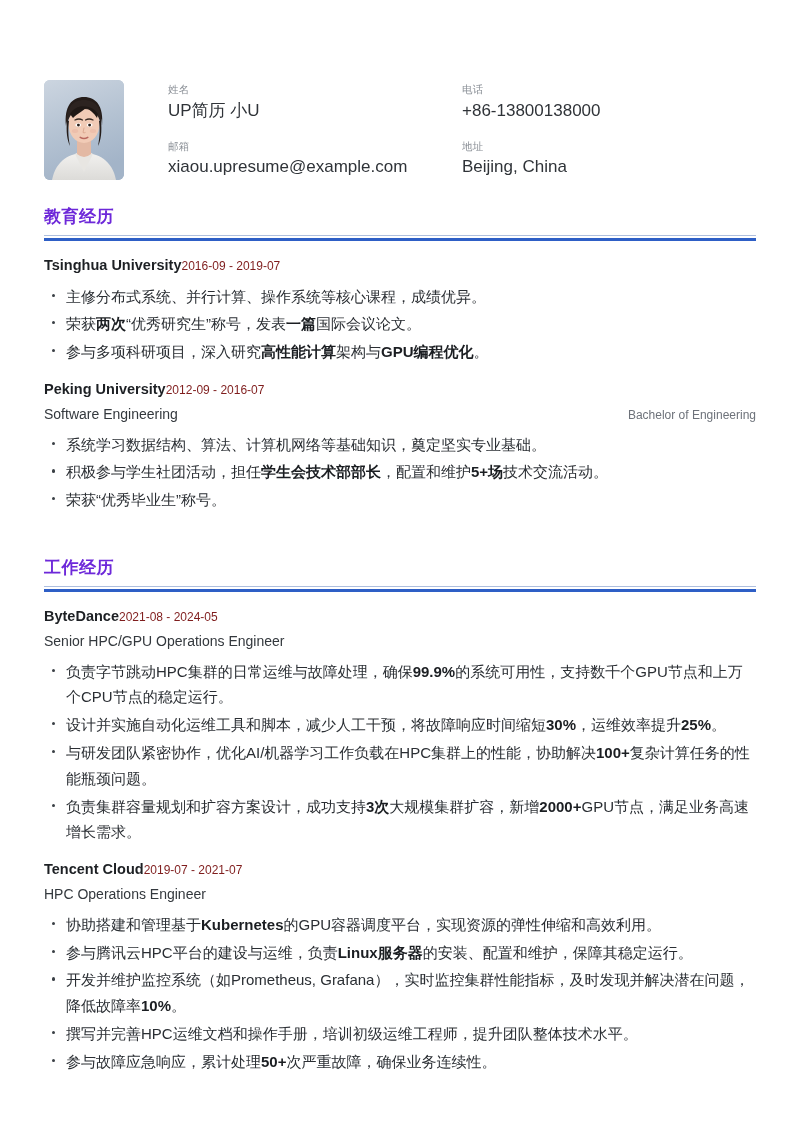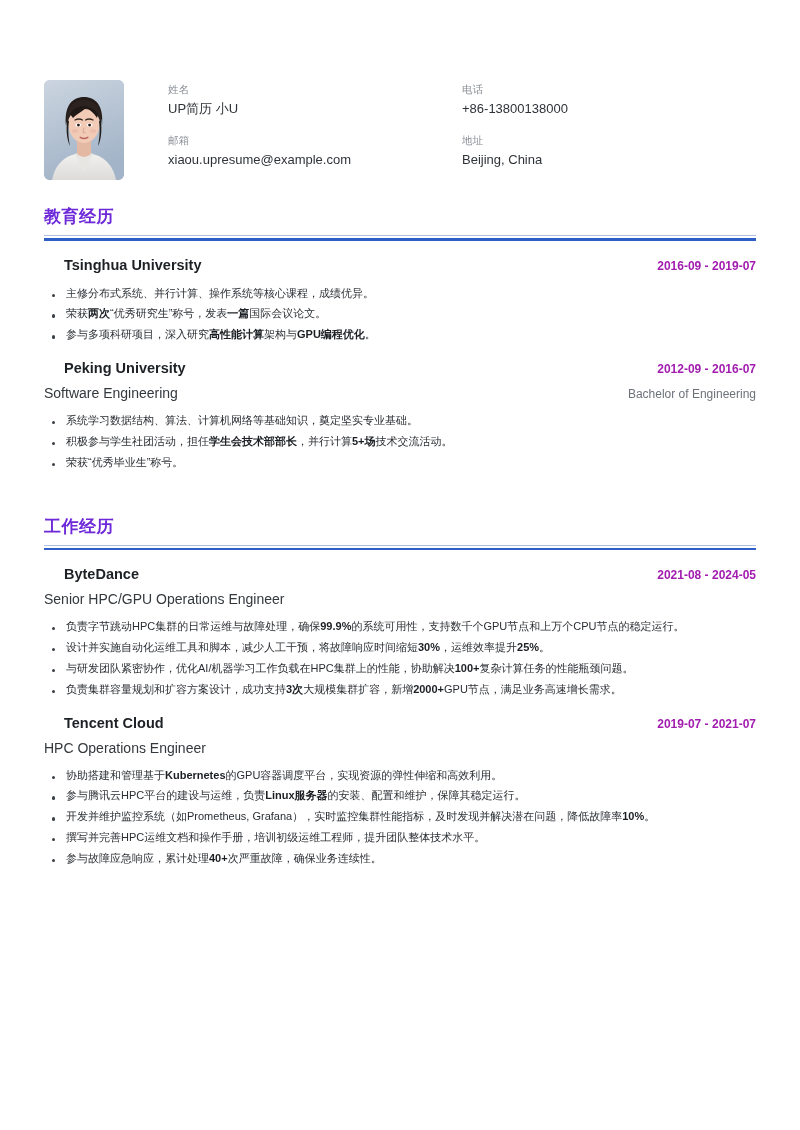--- a/index.html
+++ b/index.html
@@ -56,21 +56,21 @@
   }
   .contact-cell { min-width: 0; }
   .contact-label {
     font-size: 10.5px;
     color: #8a8f96;
     line-height: 1.4;
     margin-bottom: 3px;
     letter-spacing: 0.2px;
   }
   .contact-value {
-    font-size: 13px;
+    font-size: 17px;
     color: #2f3338;
     line-height: 1.35;
     white-space: nowrap;
   }
 
   
   .section { margin-top: 16px; }
   .section-head {
     padding-bottom: 4px;
   }
@@ -92,33 +92,31 @@
     height: 2.5px;
     background: #2e5fc6;
     width: 100%;
   }
 
   
   .entry { margin-top: 14px; }
   .entry-row {
     display: flex;
     align-items: baseline;
-    justify-content: space-between;
-    margin-left: 20px;
   }
   .entry-org {
     font-size: 14.5px;
     font-weight: bold;
     color: #1d2024;
     line-height: 1.5;
   }
   .entry-date {
     font-size: 12px;
-    font-weight: bold;
-    color: #a21caf;
+    font-weight: normal;
+    color: #7f1d1d;
     white-space: nowrap;
     line-height: 1.5;
   }
   .entry-row2 {
     display: flex;
     align-items: baseline;
     justify-content: space-between;
     margin-top: 3px;
   }
   .entry-sub {
@@ -134,21 +132,21 @@
   }
 
   .bullets {
     list-style: none;
     margin: 7px 0 0 0;
     padding: 0;
   }
   .bullets li {
     position: relative;
     padding-left: 22px;
-    font-size: 11px;
+    font-size: 15px;
     line-height: 1.72;
     color: #2a2e33;
     margin-bottom: 2px;
     text-align: left;
   }
   .bullets li::before {
     content: "";
     position: absolute;
     left: 8px;
     top: 10px;
@@ -259,21 +257,21 @@
           <div class="entry-row">
             <div class="entry-org">Peking University</div>
             <div class="entry-date">2012-09 - 2016-07</div>
           </div>
           <div class="entry-row2">
             <div class="entry-sub">Software Engineering</div>
             <div class="entry-meta">Bachelor of Engineering</div>
           </div>
           <ul class="bullets">
             <li><span>系统学习数据结构、算法、计算机网络等基础知识，奠定坚实专业基础。</span></li>
-            <li><span>积极参与学生社团活动，担任</span><b>学生会技术部部长</b><span>，并行计算</span><b>5+场</b><span>技术交流活动。</span></li>
+            <li><span>积极参与学生社团活动，担任</span><b>学生会技术部部长</b><span>，配置和维护</span><b>5+场</b><span>技术交流活动。</span></li>
             <li><span>荣获“优秀毕业生”称号。</span></li>
           </ul>
         </div>
       </div>
       <div class="sec-gap"></div>
       <div class="section">
         <div class="section-head">
           <div class="section-title">工作经历</div>
         </div>
         <div class="section-rule"></div>
@@ -301,19 +299,19 @@
           </div>
           <div class="entry-row2">
             <div class="entry-sub">HPC Operations Engineer</div>
             <div class="entry-meta"></div>
           </div>
           <ul class="bullets">
             <li><span>协助搭建和管理基于</span><b>Kubernetes</b><span>的GPU容器调度平台，实现资源的弹性伸缩和高效利用。</span></li>
             <li><span>参与腾讯云HPC平台的建设与运维，负责</span><b>Linux服务器</b><span>的安装、配置和维护，保障其稳定运行。</span></li>
             <li><span>开发并维护监控系统（如Prometheus, Grafana），实时监控集群性能指标，及时发现并解决潜在问题，降低故障率</span><b>10%</b><span>。</span></li>
             <li><span>撰写并完善HPC运维文档和操作手册，培训初级运维工程师，提升团队整体技术水平。</span></li>
-            <li><span>参与故障应急响应，累计处理</span><b>40+</b><span>次严重故障，确保业务连续性。</span></li>
+            <li><span>参与故障应急响应，累计处理</span><b>50+</b><span>次严重故障，确保业务连续性。</span></li>
           </ul>
         </div>
       </div>
     </div>
 
 </div>
 
 </body></html>

